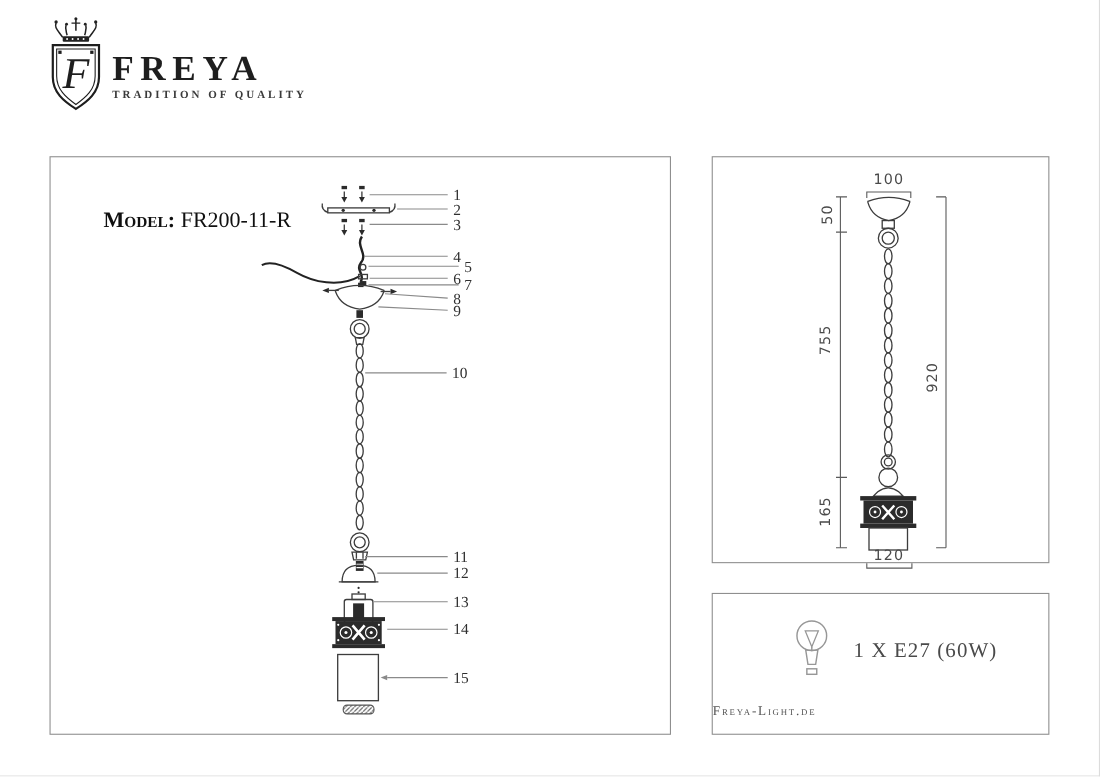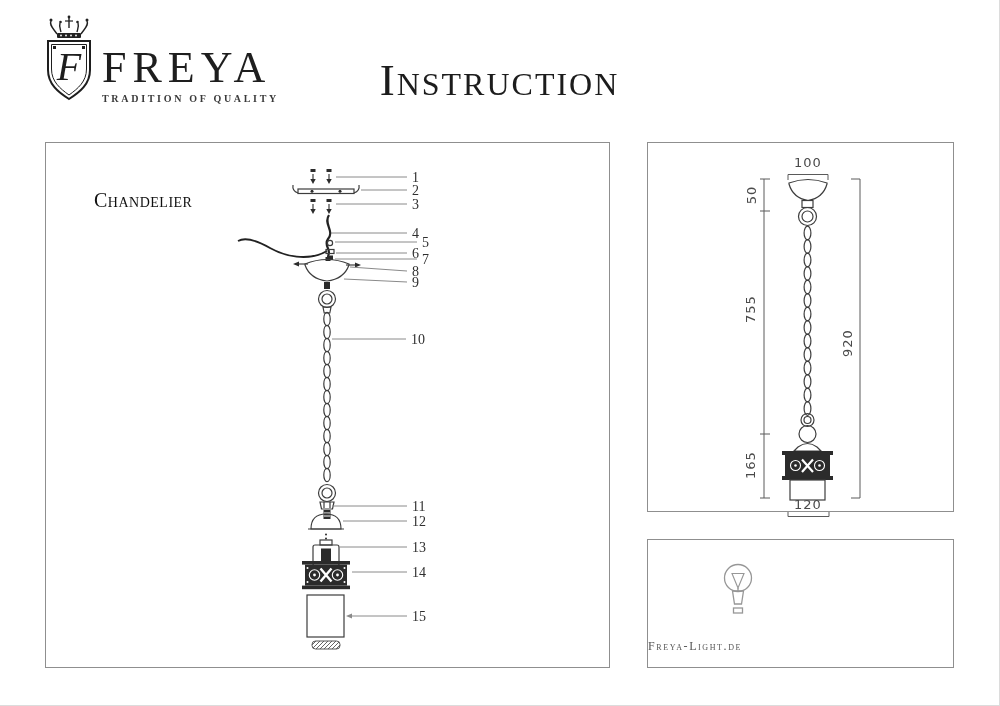--- a/index.html
+++ b/index.html
@@ -5,21 +5,21 @@
   html,body{margin:0;padding:0;background:#fff;}
   .page{
     position:relative;width:1000px;height:706px;background:#ffffff;
     font-family:"Liberation Serif",serif;overflow:hidden;box-sizing:border-box;
     border-right:1px solid #dcdcdc;border-bottom:1px solid #dcdcdc;
   }
   
   .logo{position:absolute;left:30px;top:10px;width:260px;height:90px;}
   .logo-shield{position:absolute;left:2px;top:2px;}
   .logo-textblock{position:absolute;left:72px;top:36px;}
-  .brand-name{font-size:44px;font-weight:normal;letter-spacing:6px;color:#1e1e1e;line-height:1;}
+  .brand-name{font-size:32px;font-weight:bold;letter-spacing:6px;color:#1e1e1e;line-height:1;}
   .brand-tagline{font-size:10px;letter-spacing:2.7px;color:#3a3a3a;margin-top:3px;font-weight:bold;}
   .title{
     position:absolute;top:58px;left:0;width:100%;margin:0;text-align:center;
     font-size:45px;font-weight:400;font-variant:small-caps;letter-spacing:2px;color:#1c1c1c;line-height:1;
   }
   
   .panel{position:absolute;border:1px solid #8f8f8f;box-sizing:border-box;background:#fff;}
   .panel-left{left:45px;top:142px;width:565px;height:526px;}
   .panel-right-top{left:647px;top:142px;width:307px;height:370px;}
   .panel-right-bottom{left:647px;top:539px;width:307px;height:129px;}
@@ -77,25 +77,27 @@
         <rect x="50" y="34" width="3" height="3" fill="#1e1e1e"></rect>
         <text x="37" y="68" text-anchor="middle" font-family="Liberation Serif, serif" font-style="italic" font-size="40" fill="#1e1e1e">F</text>
       </g>
     </svg>
     <div class="logo-textblock">
       <div class="brand-name">FREYA</div>
       <div class="brand-tagline">TRADITION OF QUALITY</div>
     </div>
   </div>
 
-  <h1 class="title">Instruction</h1>
 
   <section class="panel panel-left">
     <div class="model-block">
-      <div class="model-type">Chandelier</div>
+      <div>
+        <span class="model-label">Model:</span>
+        <span class="model-number">FR200-11-R</span>
+      </div>
     </div>
 
     <svg class="fill" width="563" height="524" viewBox="0 0 563 524">
       <defs>
         <g id="linkL">
             <ellipse cx="0" cy="0" rx="3.2" ry="6.6" class="ln" stroke-width="1.4"></ellipse>
           </g>
         <pattern id="stipL" width="7" height="7" patternUnits="userSpaceOnUse">
           <circle cx="1.5" cy="1.5" r="0.7" fill="#555"></circle>
             <circle cx="4.8" cy="3" r="0.6" fill="#555"></circle>
@@ -331,17 +333,18 @@
     <div class="bulb-row">
       <svg width="36" height="60" viewBox="0 0 36 60">
         <g stroke="#979797" fill="none" stroke-width="1.3">
           <circle cx="18" cy="16" r="13.5"></circle>
           <path d="M12,11.5 H24 L18,26 Z" stroke-width="1.1"></path>
           <path d="M18,26 V30"></path>
           <path d="M12.5,29 H23.5 L21.5,42 H14.5 Z"></path>
           <rect x="13.5" y="46" width="9" height="5"></rect>
         </g>
       </svg>
+      <span class="bulb-spec">1 X E27 (60W)</span>
     </div>
     <div class="website">Freya-Light.de</div>
   </section>
 
 </div>
 
 </body></html>

